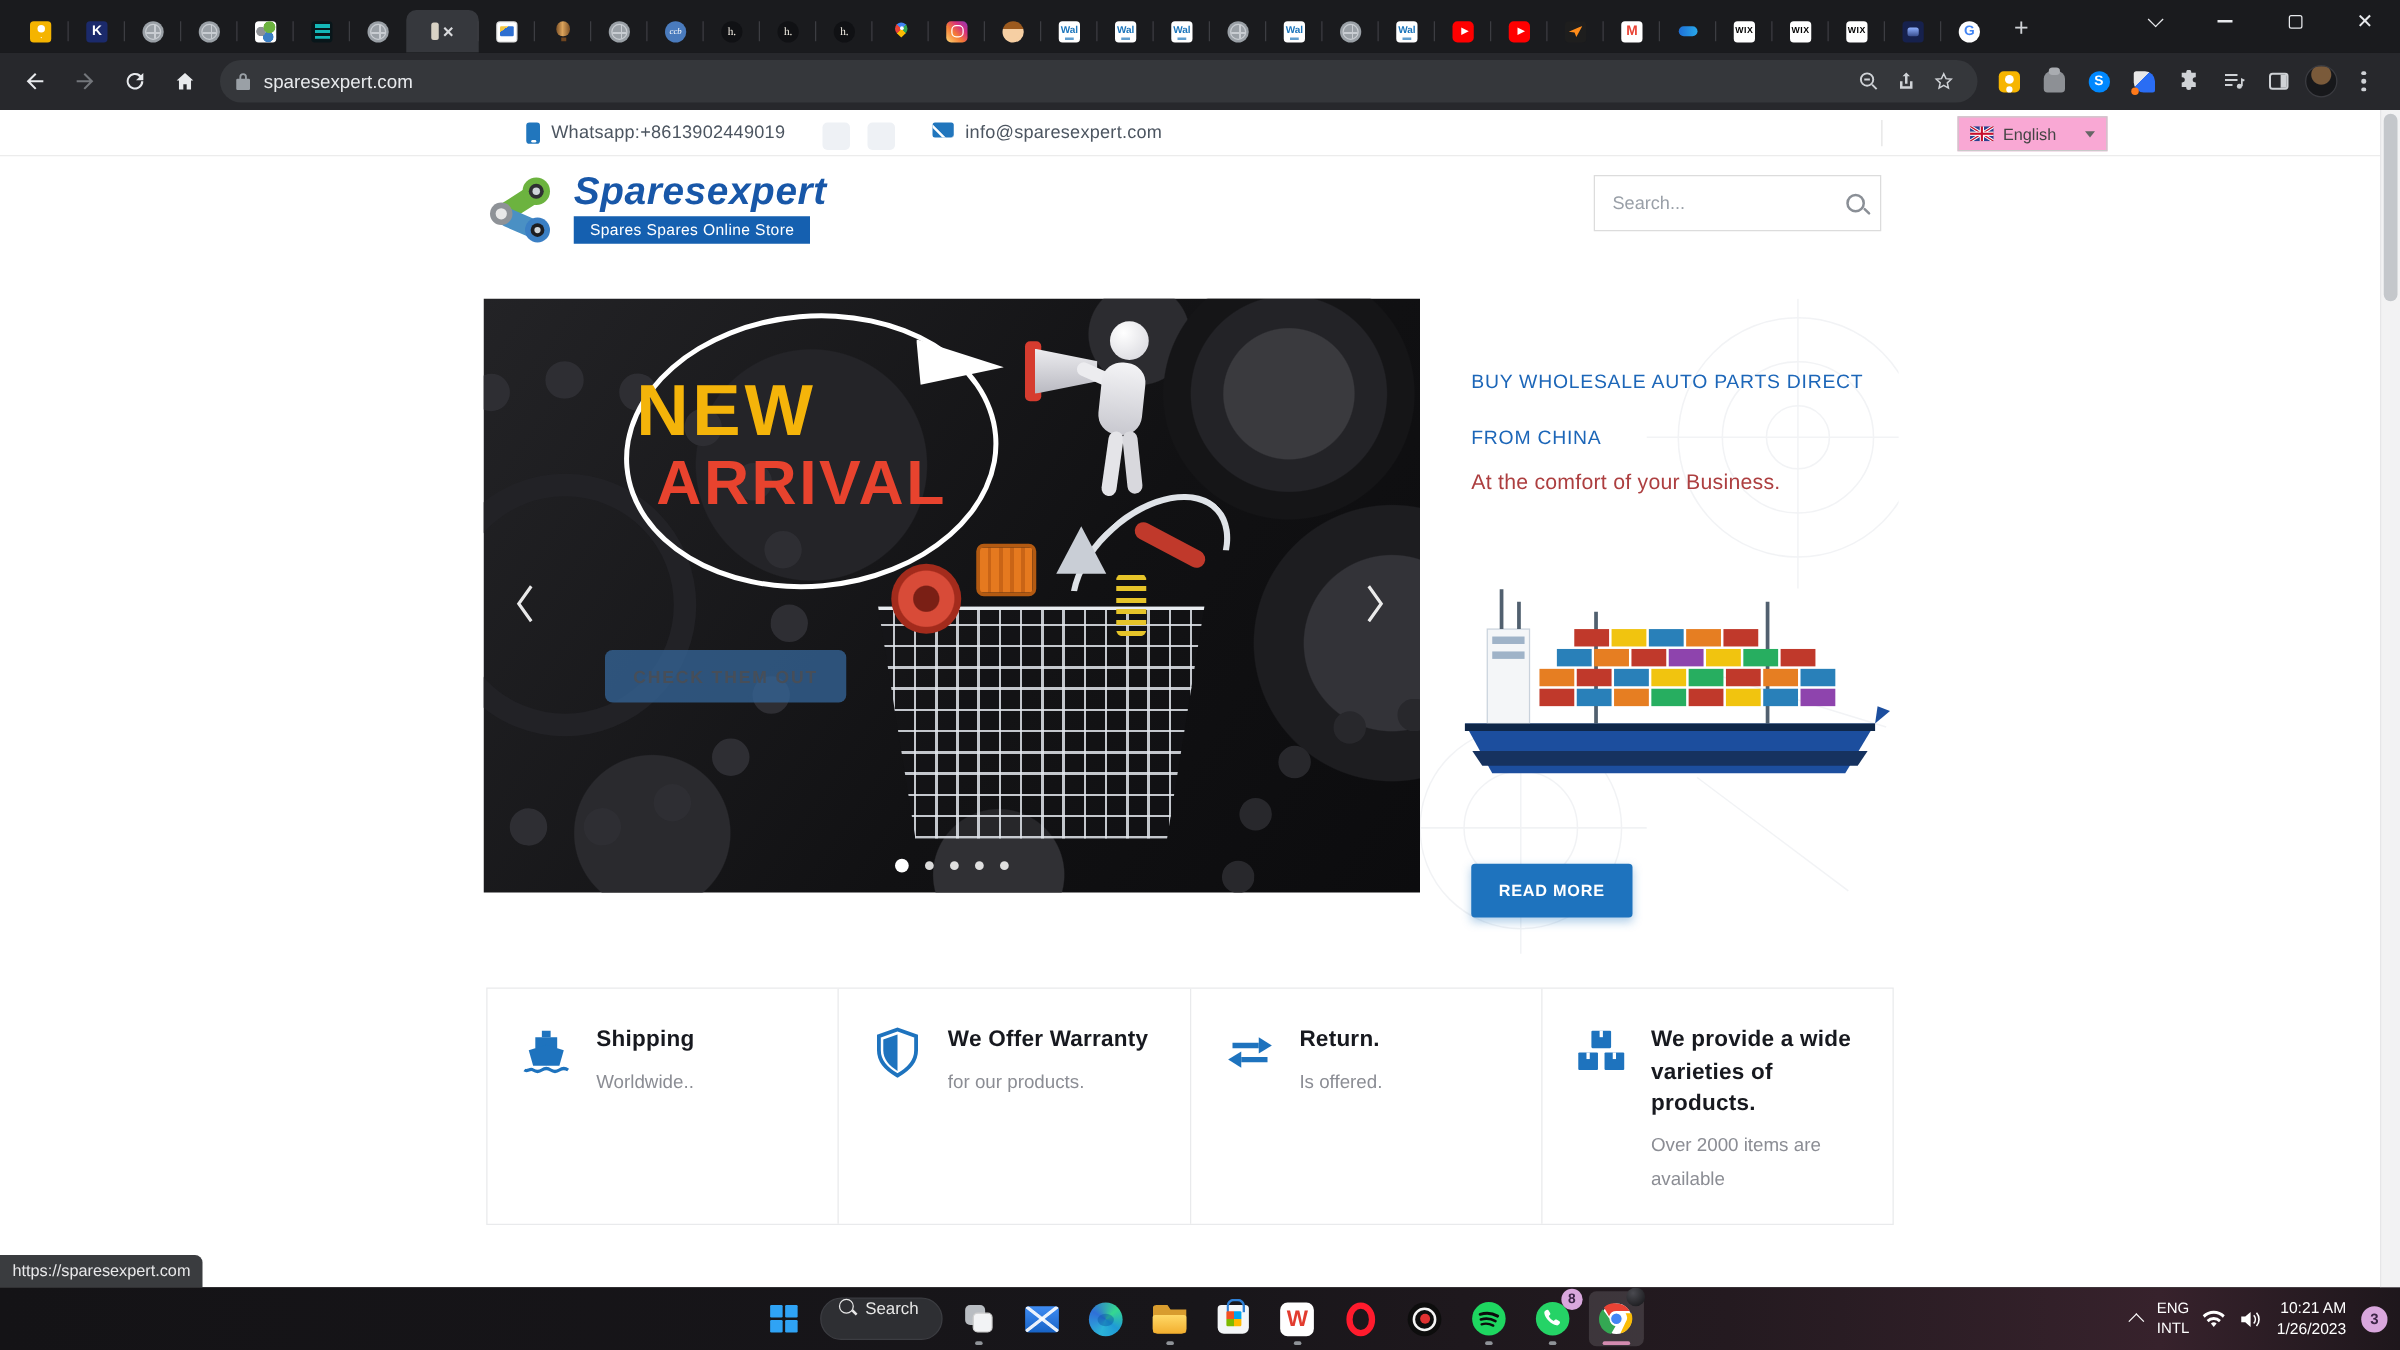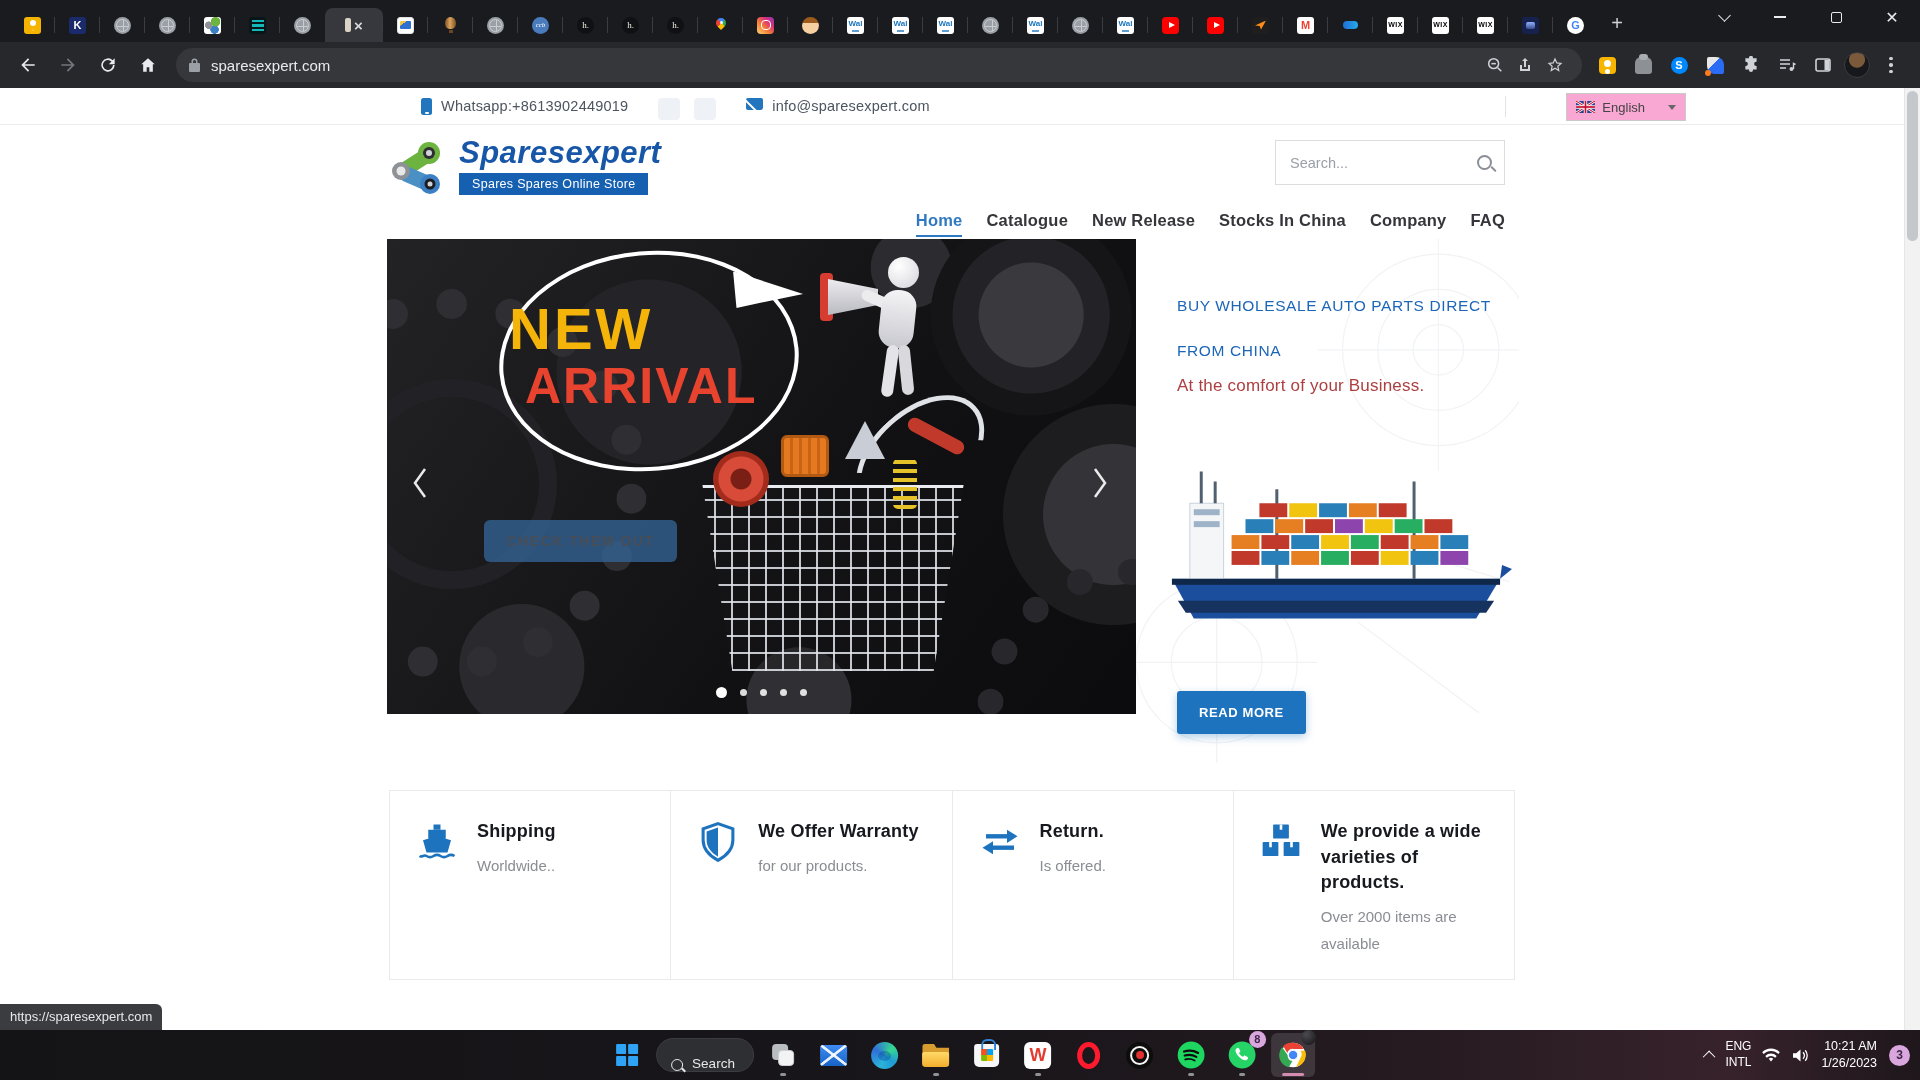--- a/index.html
+++ b/index.html
@@ -172,21 +172,21 @@
 
   
   .taskbar{position:absolute;left:0;top:1030px;width:1920px;height:50px;background:linear-gradient(90deg,#141316 0%,#18161a 50%,#241a20 72%,#37222c 90%,#46263333 100%),#141316;display:flex;align-items:center}
   .tb-center{position:absolute;left:50%;transform:translateX(-50%);display:flex;align-items:center;gap:7px;height:100%}
   .app{width:44px;height:44px;border-radius:6px;display:flex;align-items:center;justify-content:center;position:relative}
   .app.running::before{content:'';position:absolute;bottom:1px;left:50%;transform:translateX(-50%);width:6px;height:3px;border-radius:2px;background:#8f9398}
   .app.active{background:rgba(255,255,255,.13)}
   .app.active::before{content:'';position:absolute;bottom:1px;left:50%;transform:translateX(-50%);width:22px;height:3px;border-radius:2px;background:#d48bb0}
   .win-grid{display:grid;grid-template-columns:10px 10px;grid-template-rows:10px 10px;gap:2px}
   .win-grid i{background:#2fa3f5;border-radius:1px}
-  .tb-search{height:34px;border-radius:17px;background:#2e2f33;border:1px solid #3c3d42;display:flex;align-items:flex-end;gap:9px;padding:0 18px 0 14px;color:#e8e8e8;font-size:13.5px}
+  .tb-search{height:34px;border-radius:17px;background:#2e2f33;border:1px solid #3c3d42;display:flex;align-items:flex-start;gap:9px;padding:0 18px 0 14px;color:#e8e8e8;font-size:13.5px}
   .tb-search .mag2{width:12px;height:12px;border:1.8px solid #e8e8e8;border-radius:50%;position:relative}
   .tb-search .mag2::after{content:'';position:absolute;left:9px;top:9px;width:5px;height:1.8px;background:#e8e8e8;transform:rotate(45deg)}
   .tbi{position:relative;display:block}
   .tview{width:26px;height:26px}
   .tview .b{position:absolute;left:2px;top:2px;width:16px;height:16px;background:#b9bdc2;border-radius:4px}
   .tview .f{position:absolute;left:8px;top:8px;width:16px;height:16px;background:#f2f3f5;border-radius:4px;border:1px solid #cfcfcf}
   .mailw{width:27px;height:21px;background:linear-gradient(#3f8cf3,#1763c6);border-radius:3px;position:relative;overflow:hidden}
   .mailw i{position:absolute;inset:0;background:linear-gradient(to bottom right,transparent 44%,rgba(255,255,255,.9) 46% 52%,transparent 54%),linear-gradient(to bottom left,transparent 44%,rgba(255,255,255,.9) 46% 52%,transparent 54%)}
   .edge{width:27px;height:27px;border-radius:50%;background:conic-gradient(from 200deg,#2bb3d8,#2f70d8 28%,#35d890 58%,#1f9ad6 80%,#2bb3d8);position:relative}
   .edge::after{content:'';position:absolute;left:7px;top:9px;width:13px;height:10px;border-radius:50%;background:#0b57a4;opacity:.45}
@@ -475,28 +475,20 @@
             <div>
               <div class="brand">Sparesexpert</div>
               <span class="brand-tag">Spares Spares Online Store</span>
             </div>
           </div>
           <div class="hright">
             <div class="searchbox">
               <input type="text" placeholder="Search..." style="">
               <span class="mag"></span>
             </div>
-            <nav class="mainnav" id="main-nav">
-                <a class="nav-link active">Home</a>
-                <a class="nav-link">Catalogue</a>
-                <a class="nav-link">New Release</a>
-                <a class="nav-link">Stocks In China</a>
-                <a class="nav-link">Company</a>
-                <a class="nav-link">FAQ</a>
-              </nav>
           </div>
         </div>
       </div>
 
       <div class="hero">
         <div class="container">
           <div class="carousel">
             <div class="gear-ring"></div>
             <div class="gear-ring2"></div>
             <div class="ellipse"></div>

